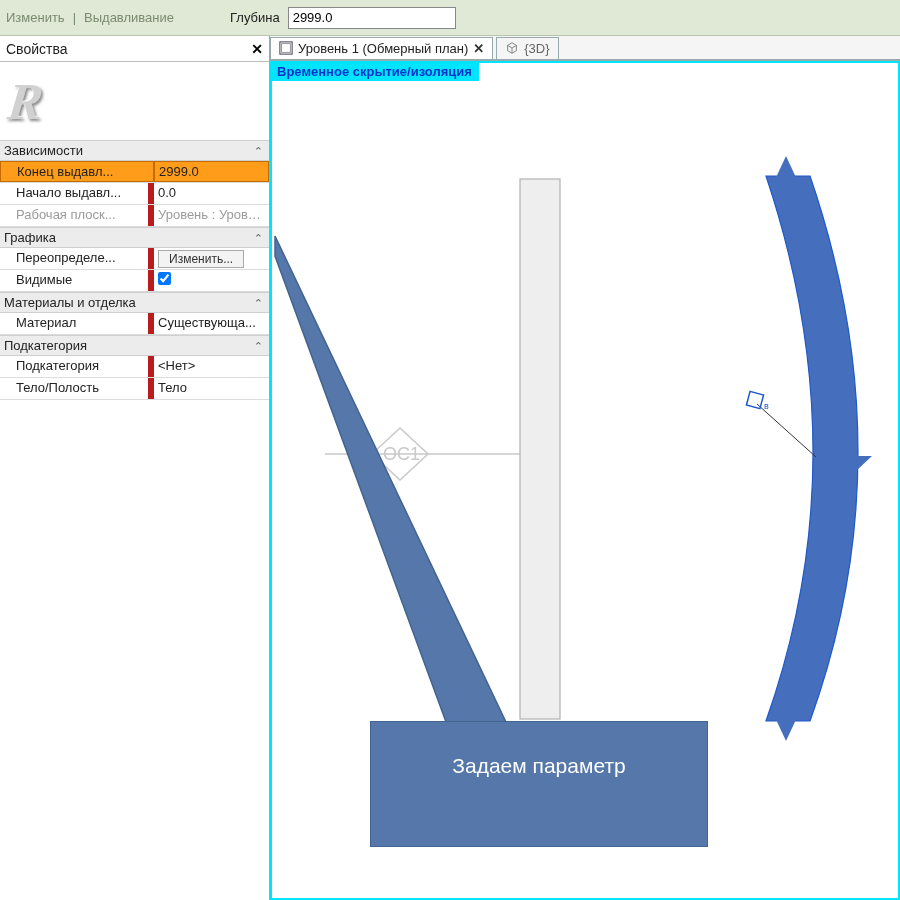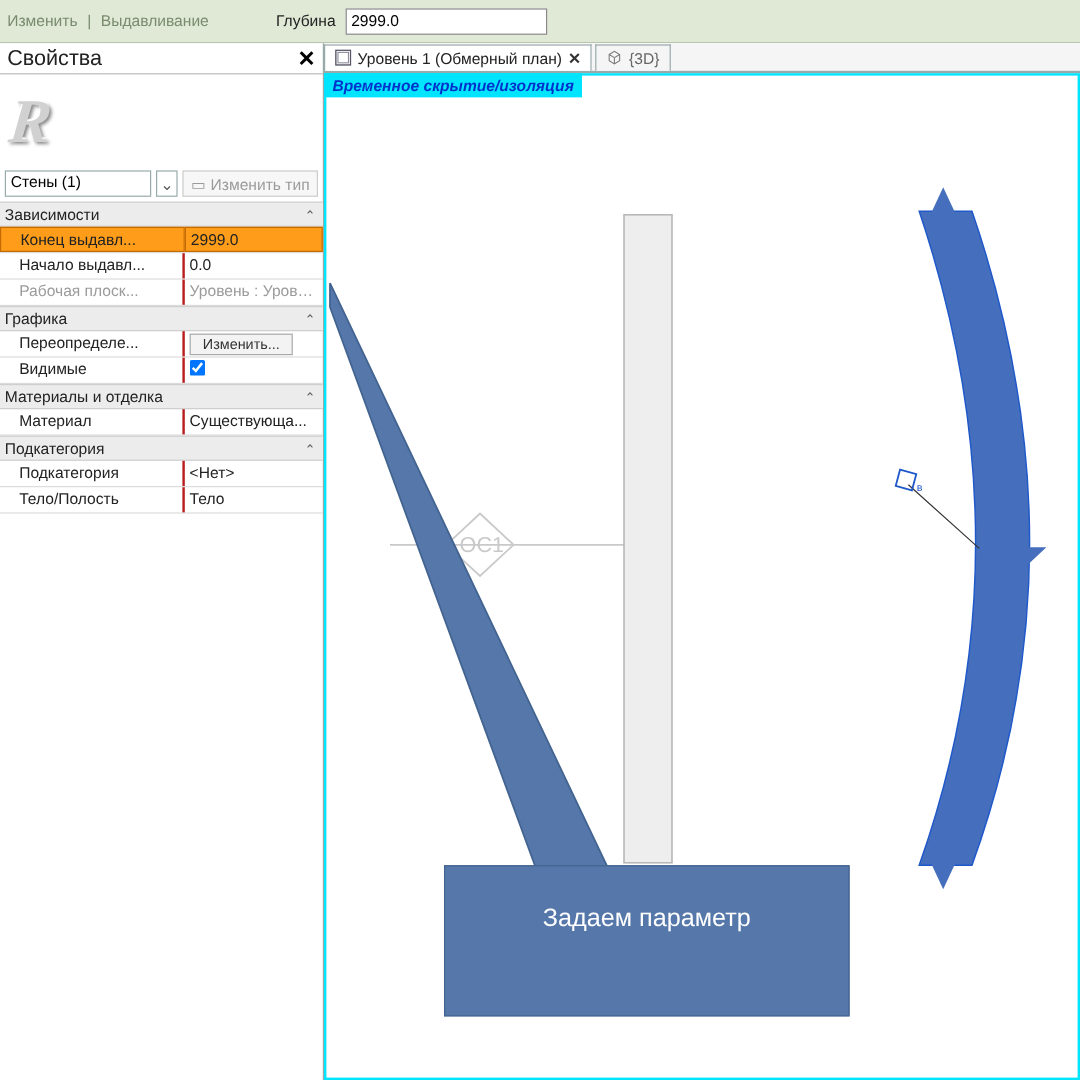--- a/index.html
+++ b/index.html
@@ -11,53 +11,53 @@
   .topbar .lbl { color:#7a8b6f; }
   .topbar .pipe { color:#7a8b6f; }
   .depth-input { width:168px; height:22px; border:1px solid #888; font-size:13px; padding:2px 4px; background:#fff;}
 
   
   .main { display:flex; height:calc(100% - 36px); }
   .sidebar { width:270px; min-width:270px; border-right:1.5px solid #9aa; display:flex; flex-direction:column; background:#fff;}
   .canvas-area { flex:1; position:relative; background:#fff; }
 
   
-  .prop-title { display:flex; align-items:center; justify-content:space-between; height:26px; padding:3px 6px; font-size:18px; border-bottom:1px solid #bbb;}
+  .prop-title { display:flex; align-items:center; justify-content:space-between; height:26px; padding:3px 6px; font-size:14px; border-bottom:1px solid #bbb;}
   .prop-title .x { color:#000; font-weight:bold; cursor:pointer; }
 
   .logo-box { height:78px; display:flex; align-items:center; padding-left:8px; }
   .logo-r { font-size:52px; font-weight:bold; font-style:italic; font-family:Georgia,serif;
     color:#d1d1d1; text-shadow: -1px -1px 1px #fff, 2px 2px 3px #888; transform:skewX(-6deg);}
 
   .type-row { display:flex; align-items:center; padding:2px 4px 4px 4px; gap:4px; }
   .type-select { flex:1; height:22px; border:1px solid #9aa; font-size:13px; padding:1px 4px; background:#fff; color:#000; }
   .type-arrow { width:18px; height:22px; border:1px solid #9aa; display:flex; align-items:center; justify-content:center; color:#555; background:#fff;}
   .btn-edttype { height:22px; border:1px solid #ccc; background:#f7f7f7; color:#9b9b9b; padding:0 6px; display:flex; align-items:center; gap:4px; }
 
   .group-head { display:flex; align-items:flex-end; justify-content:space-between; background:#ececec; border-top:1px solid #cfcfcf; border-bottom:1px solid #cfcfcf; padding:2px 6px 2px 4px; font-size:13px; }
   .group-head .chev { color:#666; font-size:11px;}
   .prop-row { display:flex; height:22px; border-bottom:1px solid #dcdcdc; }
-  .prop-row .c1 { width:154px; padding:2px 4px 2px 16px; overflow:hidden; white-space:nowrap; text-overflow:ellipsis; border-right:2px solid #b91c1c;}
+  .prop-row .c1 { width:154px; padding:2px 4px 2px 16px; overflow:hidden; white-space:nowrap; text-overflow:ellipsis; border-right:6px solid #b91c1c;}
   .prop-row .c2 { flex:1; padding:2px 4px; overflow:hidden; white-space:nowrap; text-overflow:ellipsis;}
   .prop-row.disabled { color:#9b9b9b; }
   .prop-row.highlight .c1 { background:#ff9d1b; border:1px solid #c46b00; }
   .prop-row.highlight .c2 { background:#ff9d1b; border:1px solid #c46b00; }
   .mini-btn { display:inline-block; border:1px solid #aaa; background:#f3f3f3; padding:1px 10px; font-size:12px; color:#333;}
   input[type=checkbox] { margin:0; }
 
   
   .tabs { display:flex; align-items:center; height:25px; border-bottom:2px solid #9aa; background:#f5f5f5;}
   .tab { display:flex; align-items:center; gap:5px; padding:3px 8px; border:1px solid #9aa; border-bottom:none; background:#fff; margin-right:3px; font-size:13px;}
   .tab.inactive { background:#f5f5f5; color:#666;}
   .tab .x { color:#333; font-weight:bold;}
   .tab-icon { width:14px; height:14px; display:inline-block; }
   .cube-icon svg { width:14px; height:14px; }
 
   
-  .temp-bar { position:absolute; left:0; top:25px; height:20px; background:#00e5ff; color:#0033cc; font-weight:bold; font-size:13px; padding:2px 6px; border:1.5px solid #00e5ff;font-style:italic; }
+  .temp-bar { position:absolute; left:0; top:25px; height:20px; background:#00e5ff; color:#0033cc; font-weight:bold; font-size:13px; padding:2px 6px; border:1.5px solid #00e5ff; }
   .cyan-frame { position:absolute; left:0; top:25px; right:0; bottom:0; border:2.5px solid #00e5ff; pointer-events:none; }
 
   .canvas-svg { position:absolute; left:0; top:25px; width:627px; height:838px; }
 
   
   .callout { position:absolute; left:100px; top:685px; width:338px; height:126px; background:#5577a9; border:1.5px solid #436490; display:flex; align-items:flex-start; justify-content:center; color:#fff; font-size:21px; padding-top:32px;}
 </style>
 </head>
 <body>
 
@@ -72,28 +72,20 @@
 
 <div class="main">
 
   <div class="sidebar">
     <div class="prop-title">
       <span>Свойства</span>
       <span class="x">✕</span>
     </div>
     <div class="logo-box">
       <span class="logo-r">R</span>
-    </div>
-    <div class="type-row">
-      <div class="type-select">Стены (1)</div>
-      <div class="type-arrow">⌄</div>
-      <div class="btn-edttype">
-        <span>▭</span>
-        <span>Изменить тип</span>
-      </div>
     </div>
 
     <div class="group-head">
       <span>Зависимости</span>
       <span class="chev">⌃</span>
     </div>
     <div class="prop-row highlight">
       <div class="c1">Конец выдавл...</div>
       <div class="c2">2999.0</div>
     </div>

